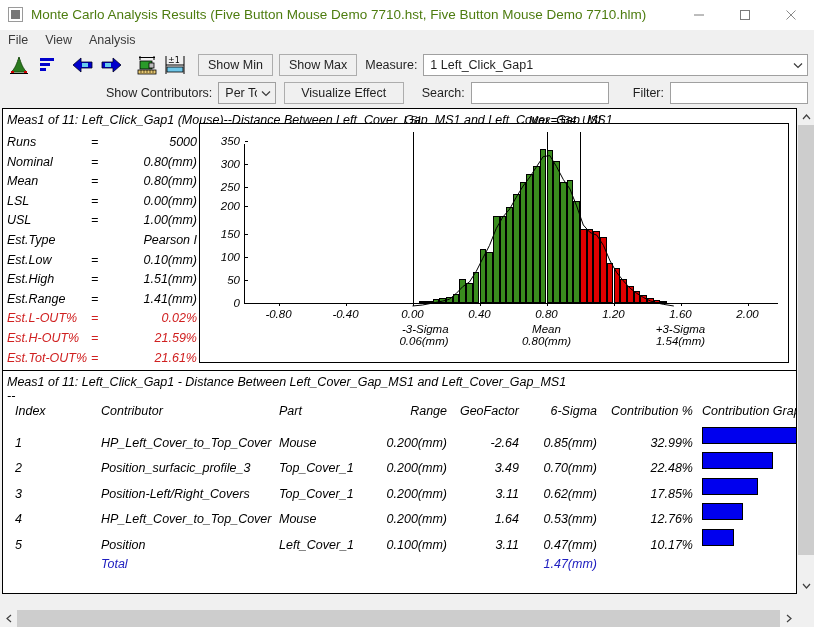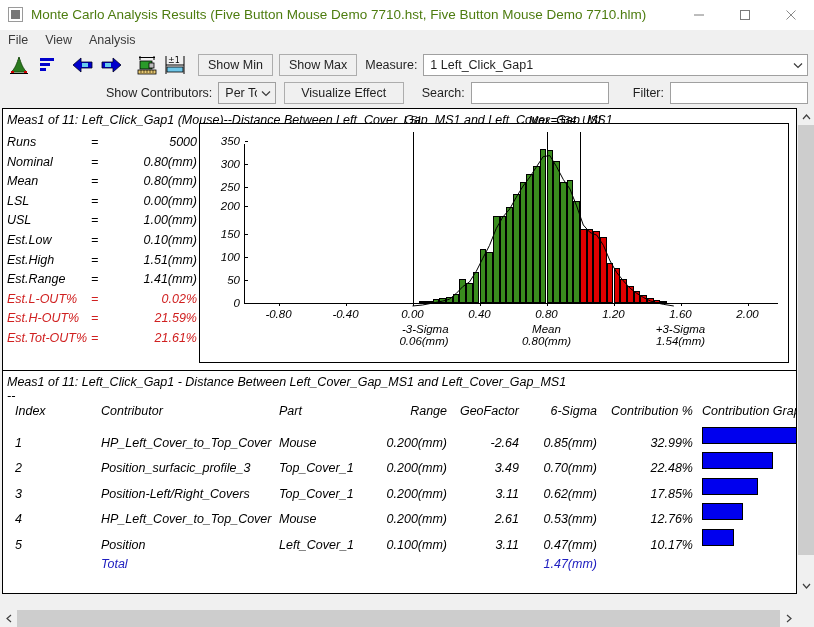--- a/index.html
+++ b/index.html
@@ -447,20 +447,25 @@
             </div>
             <div class="srow">
               <div class="s-name">LSL</div>
               <div class="s-eq">=</div>
               <div class="s-val">0.00(mm)</div>
             </div>
             <div class="srow">
               <div class="s-name">USL</div>
               <div class="s-eq">=</div>
               <div class="s-val">1.00(mm)</div>
+            </div>
+            <div class="srow">
+              <div class="s-name">Est.Type</div>
+              <div class="s-eq"></div>
+              <div class="s-val">Pearson I</div>
             </div>
             <div class="srow">
               <div class="s-name">Est.Low</div>
               <div class="s-eq">=</div>
               <div class="s-val">0.10(mm)</div>
             </div>
             <div class="srow">
               <div class="s-name">Est.High</div>
               <div class="s-eq">=</div>
               <div class="s-val">1.51(mm)</div>
@@ -627,21 +632,21 @@
               <div class="c-pct">17.85%</div>
               <div class="c-graph">
                 <div class="cbar" style="width: 56.16px;"></div>
               </div>
             </div>
             <div class="trow">
               <div class="c-index">4</div>
               <div class="c-contrib">HP_Left_Cover_to_Top_Cover</div>
               <div class="c-part">Mouse</div>
               <div class="c-range">0.200(mm)</div>
-              <div class="c-geo">2.61</div>
+              <div class="c-geo">1.64</div>
               <div class="c-sigma">0.53(mm)</div>
               <div class="c-pct">12.76%</div>
               <div class="c-graph">
                 <div class="cbar" style="width: 40.56px;"></div>
               </div>
             </div>
             <div class="trow">
               <div class="c-index">5</div>
               <div class="c-contrib">Position</div>
               <div class="c-part">Left_Cover_1</div>

